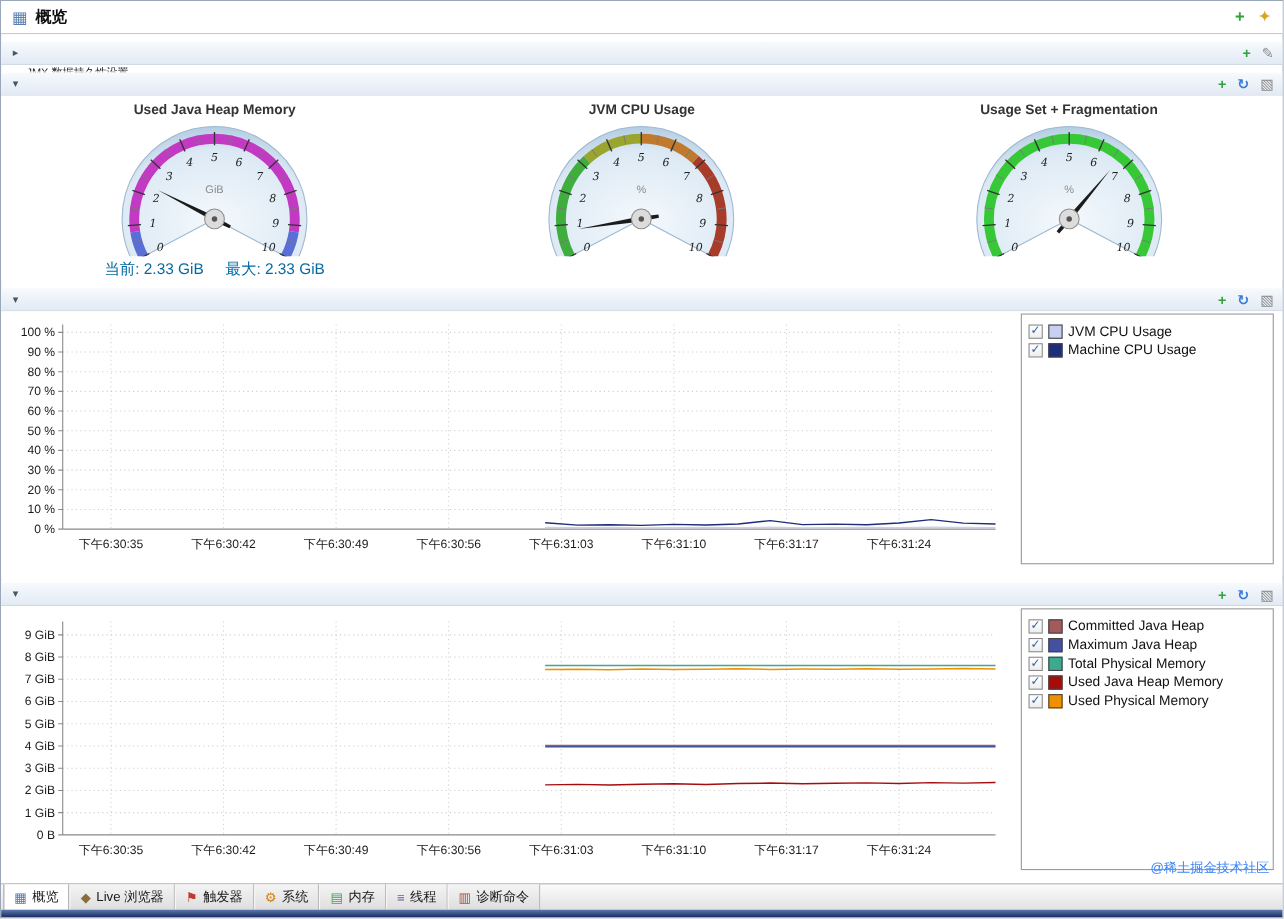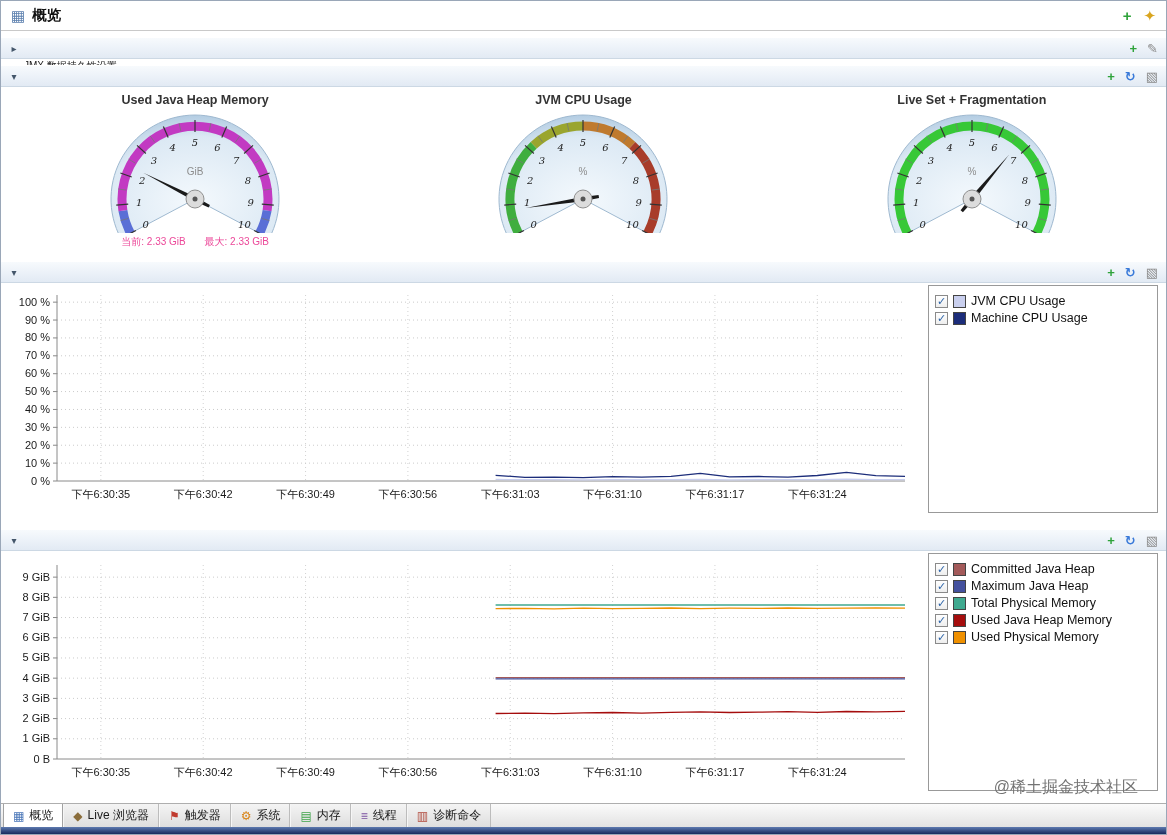--- a/index.html
+++ b/index.html
@@ -12,41 +12,41 @@
   .bar-icon{font-size:15px;line-height:1;cursor:pointer;font-weight:bold;}
   .sec-header{height:22px;flex:none;display:flex;align-items:center;gap:5px;padding:0 8px;margin-top:6px;
     background:linear-gradient(#f7fafd,#e2eaf4);border-top:1px solid #fff;border-bottom:1px solid #ccd8e4;}
   .sec-header .tri{font-size:10px;color:#44566a;width:10px;text-align:center;}
   .sec-title{font-size:10px;font-weight:normal;color:#1a1a1a;margin-top:36px;}
   .sec-icons{margin-left:auto;display:flex;gap:10px;align-items:center;}
   .sec-icon{font-size:13px;line-height:1;cursor:pointer;font-weight:bold;}
   .panel-row{height:168px;flex:none;display:flex;justify-content:space-around;align-items:flex-start;padding-top:2px;background:#fff;}
   .gauge-block{width:330px;text-align:center;}
   .gauge-title{font-size:12.5px;font-weight:bold;color:#333;margin:4px 0 0;}
-  .gauge-caption{font-size:10px;color:#ec4899;margin-top:-2px;}
+  .gauge-caption{font-size:14px;color:#0369a1;margin-top:-2px;}
   .gauge-caption span{margin:0 8px;}
   .chart-row{flex:none;display:flex;align-items:stretch;padding:0 6px 0 2px;background:#fff;}
   .chart-row.processor{height:240px;}
   .chart-row.memory{height:250px;}
   .chart-area{flex:1;}
   .legend-box{width:230px;border:1px solid #999;background:#fff;margin:2px 2px 10px 4px;padding:5px 6px;}
   .legend-item{display:flex;align-items:center;gap:5px;margin:3px 0;}
   .checkbox{width:13px;height:13px;border:1px solid #8a8a8a;background:linear-gradient(#fff,#eee);display:inline-flex;align-items:center;justify-content:center;flex:none;cursor:pointer;}
   .checkbox i{font-style:normal;font-size:11px;font-weight:bold;color:#2d64a8;line-height:1;}
   .swatch{width:13px;height:13px;border:1px solid #444;flex:none;}
   .legend-label{font-size:12.5px;color:#111;white-space:nowrap;}
   .spacer{flex:1;background:#fff;}
   .tabbar{height:24px;flex:none;display:flex;align-items:stretch;background:linear-gradient(#fbfbfb,#e2e2e2);border-top:1px solid #aeaeae;padding-left:2px;}
   .tab{display:flex;align-items:center;gap:5px;padding:0 9px;border-right:1px solid #bcbcbc;border-left:1px solid #f6f6f6;font-size:12px;color:#1a1a1a;cursor:pointer;background:linear-gradient(#f4f4f4,#dedede);}
   .tab.active{background:#fff;border-left:1px solid #a2a2a2;border-right:1px solid #a2a2a2;}
   .tab-icon{font-size:12px;line-height:1;}
   .tab-label{white-space:nowrap;}
   .tab-fill{flex:1;}
   .bottomstrip{height:7px;flex:none;background:linear-gradient(#5d7ab0,#182a5e);}
-  .watermark{position:absolute;right:28px;bottom:36px;font-size:16px;color:#737373;}
+  .watermark{position:absolute;right:12px;bottom:36px;font-size:12px;color:#3b82f6;}
 </style>
 </head>
 <body>
 
 <div class="app">
 
   <header class="titlebar">
     <span class="title-glyph" style="color: rgb(91, 127, 174);">▦</span>
     <span class="title-text">概览</span>
     <span class="bar-icons">
@@ -182,21 +182,21 @@
           <text x="169.4" y="121.3" text-anchor="middle" font-size="10" font-style="italic" font-family="&quot;DejaVu Serif&quot;,serif" fill="#222">10</text>
           <text x="120" y="68" text-anchor="middle" font-size="10" fill="#8d8d8d">%</text>
           <g transform="rotate(-99.0 120 92)">
             <polygon points="120,34 122.2,90 121.5,108 118.5,108 117.8,90" fill="#1b1b1b"></polygon>
           </g>
           <circle cx="120" cy="92" r="9" fill="#dcdcdc" stroke="#8f8f8f" stroke-width="1"></circle>
           <circle cx="120" cy="92" r="2.5" fill="#555"></circle>
         </svg>
     </div>
     <div class="gauge-block">
-      <div class="gauge-title">Live Set + Fragmentation</div>
+      <div class="gauge-title">Usage Set + Fragmentation</div>
       <svg width="240" height="126" viewBox="0 0 240 126">
           <defs>
             <radialGradient id="gg2" cx="50%" cy="70%" r="75%">
               <stop offset="0%" stop-color="#f4f9fd"></stop>
               <stop offset="70%" stop-color="#dce9f4"></stop>
               <stop offset="100%" stop-color="#a7c4dd"></stop>
             </radialGradient>
           </defs>
           <path d="M 120 92 L 45.8 131.4 A 84 84 0 1 1 194.2 131.4 Z" fill="url(#gg2)" stroke="#9fb9d0" stroke-width="1"></path>
           <path d="M 55.5 126.3 A 73 73 0 1 1 184.5 126.3" fill="none" stroke="#37c837" stroke-width="9"></path>

